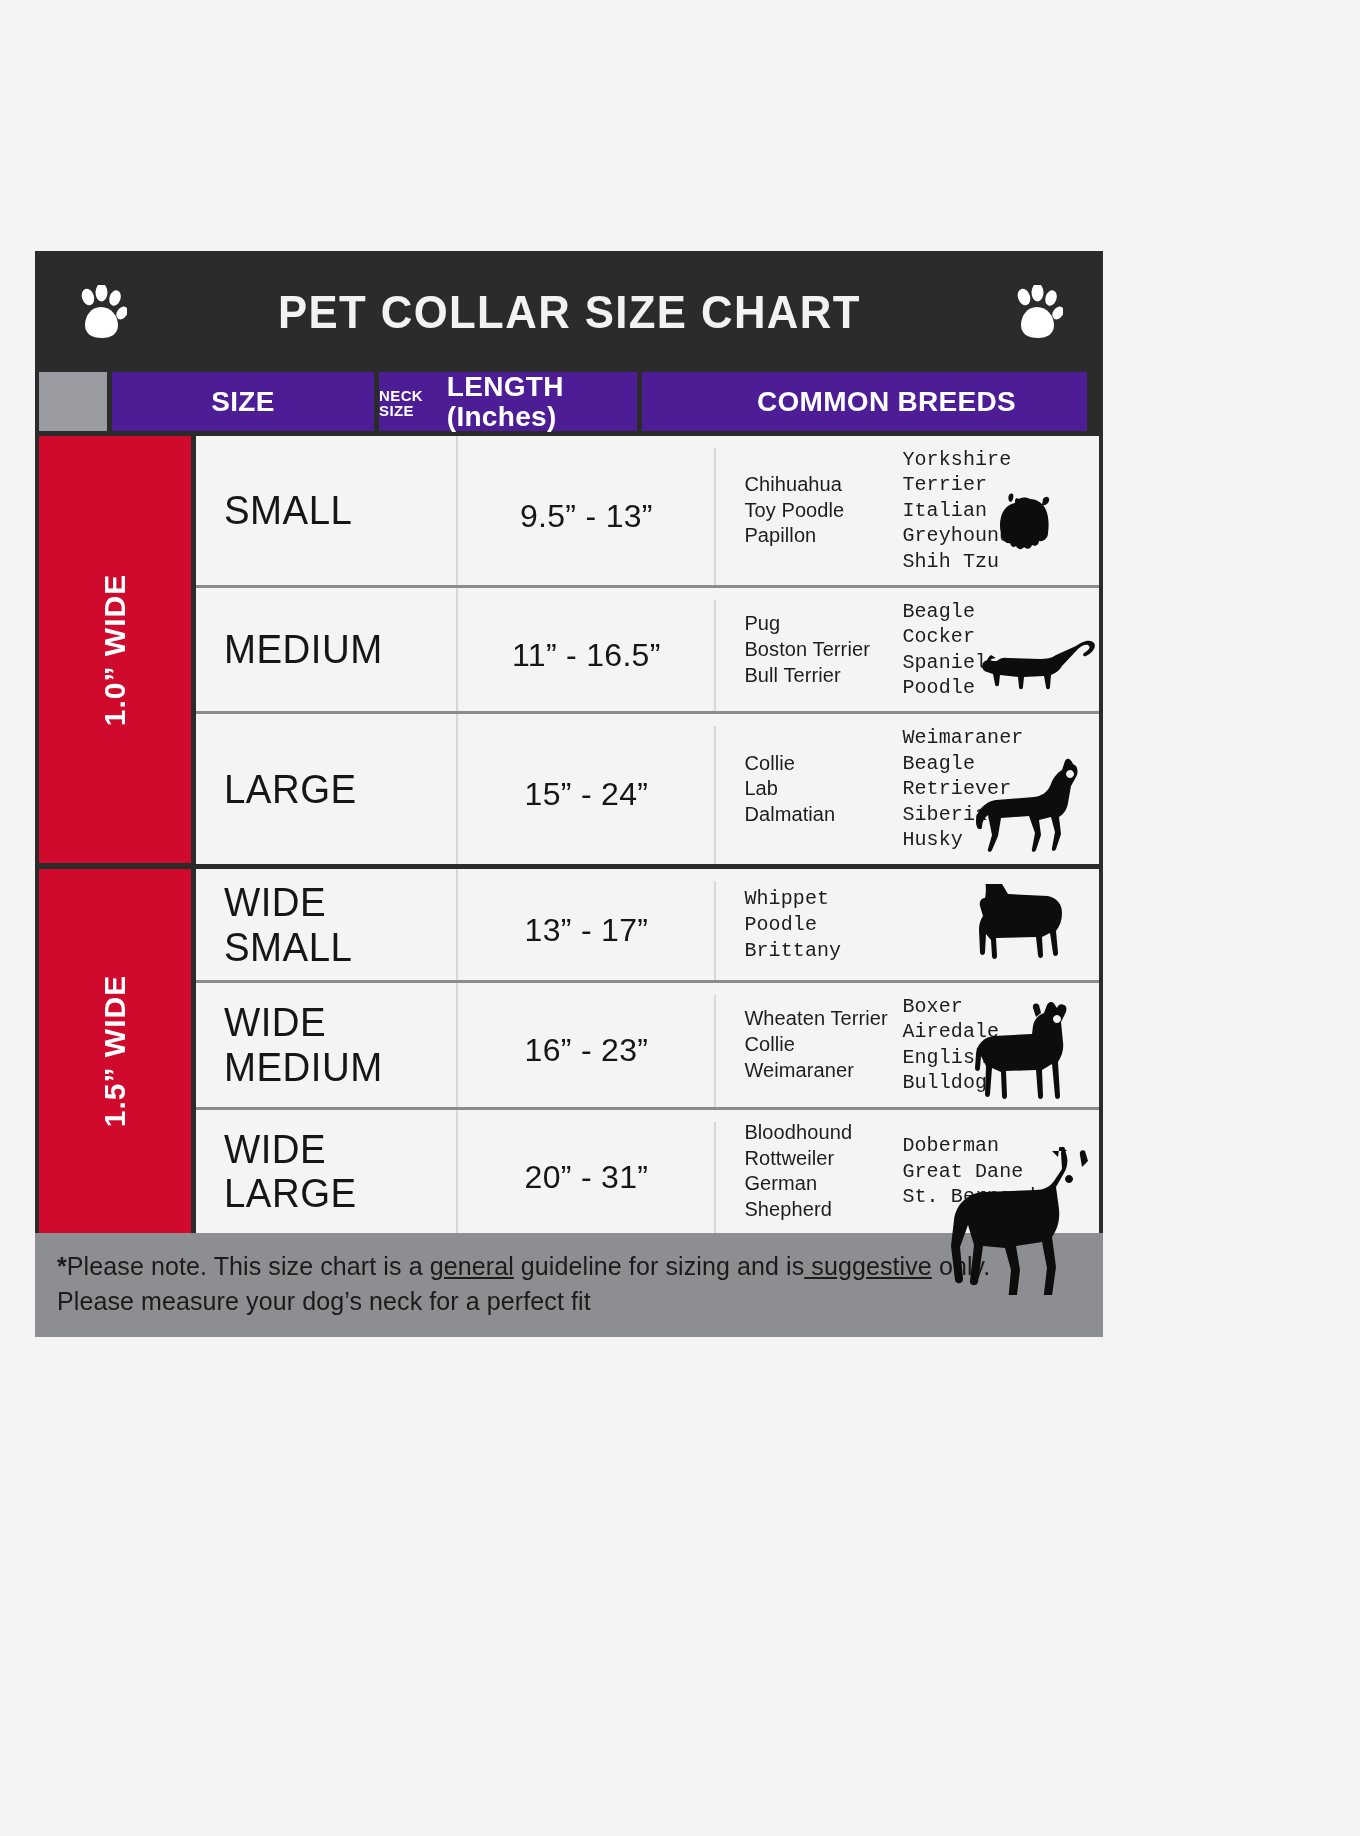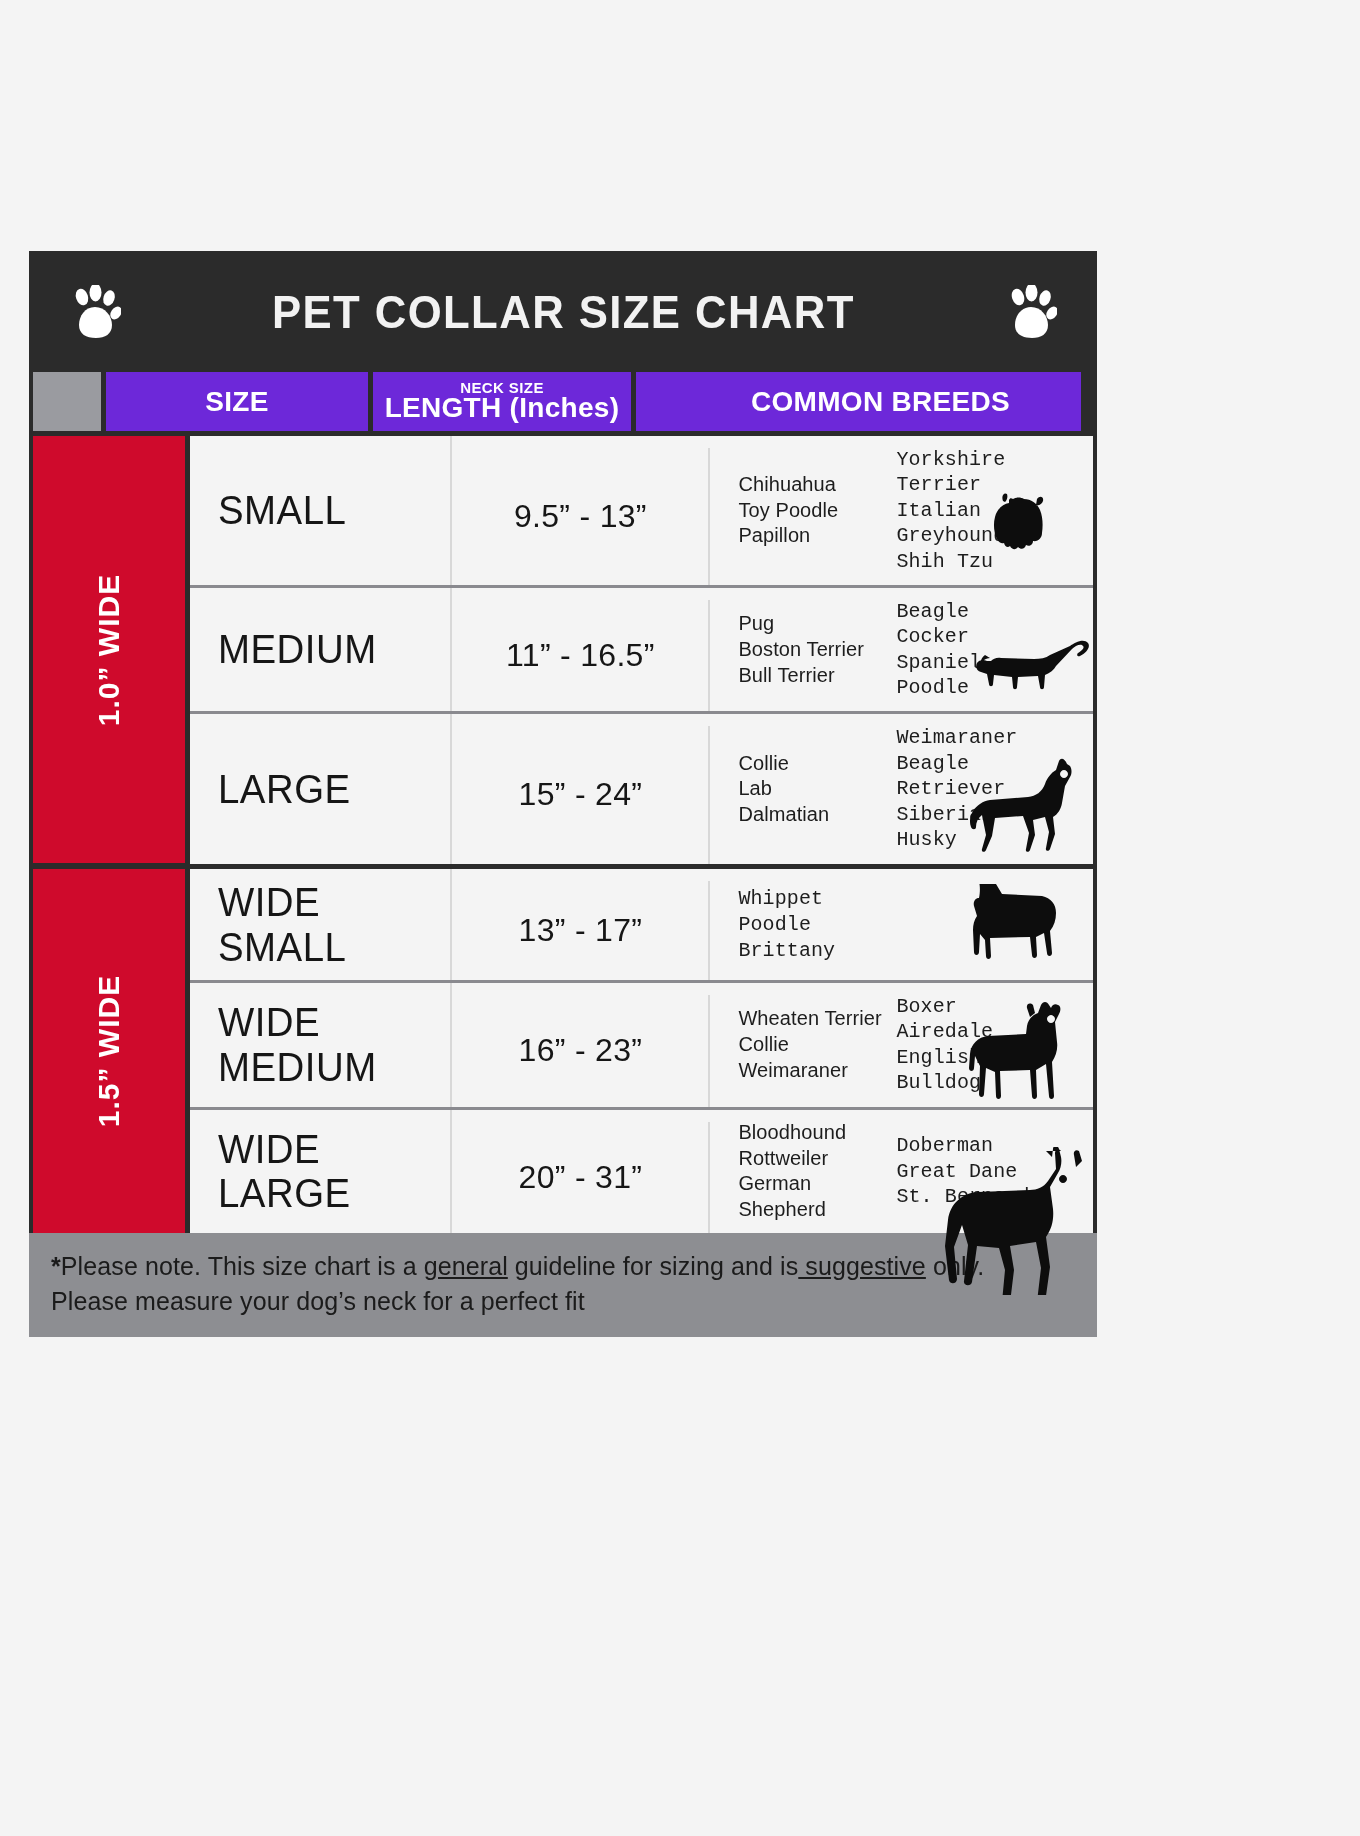--- a/index.html
+++ b/index.html
@@ -8,21 +8,21 @@
     width: 1360px;
     height: 1836px;
     background: #f4f4f4;
     font-family: "Liberation Sans", sans-serif;
     position: relative;
     overflow: hidden;
   }
 
   #chart-card {
     position: absolute;
-    left: 29px;
+    left: 35px;
     top: 251px;
     width: 1068px;
     height: 1086px;
     background: #2b2b2b;
     display: flex;
     flex-direction: column;
   }
 
   
   #title-bar {
@@ -62,34 +62,34 @@
     flex: 0 0 auto;
     margin-bottom: 5px;
   }
   .hdr-spacer {
     width: 68px;
     background: #9a9ba0;
     flex: 0 0 68px;
     margin-right: 5px;
   }
   .hdr-cell {
-    background: #6d28d9;
+    background: #4c1d95;
     color: #ffffff;
     display: flex;
     align-items: center;
     justify-content: center;
     font-weight: bold;
     font-size: 28px;
     letter-spacing: 0.3px;
     margin-right: 5px;
     position: relative;
   }
   .hdr-cell:last-child { margin-right: 12px; padding-left: 44px; }
   .hdr-size   { flex: 0 0 262px; }
-  .hdr-length { flex: 0 0 258px; flex-direction: column; justify-content: center; }
+  .hdr-length { flex: 0 0 258px; justify-content: center; }
   .hdr-breeds { flex: 1 1 auto; }
   #necksize-sup {
     font-size: 15px;
     font-weight: bold;
     letter-spacing: 0.4px;
     line-height: 1;
     margin-bottom: -2px;
   }
   #length-main { font-size: 28px; font-weight: bold; line-height: 1.05; }
 

